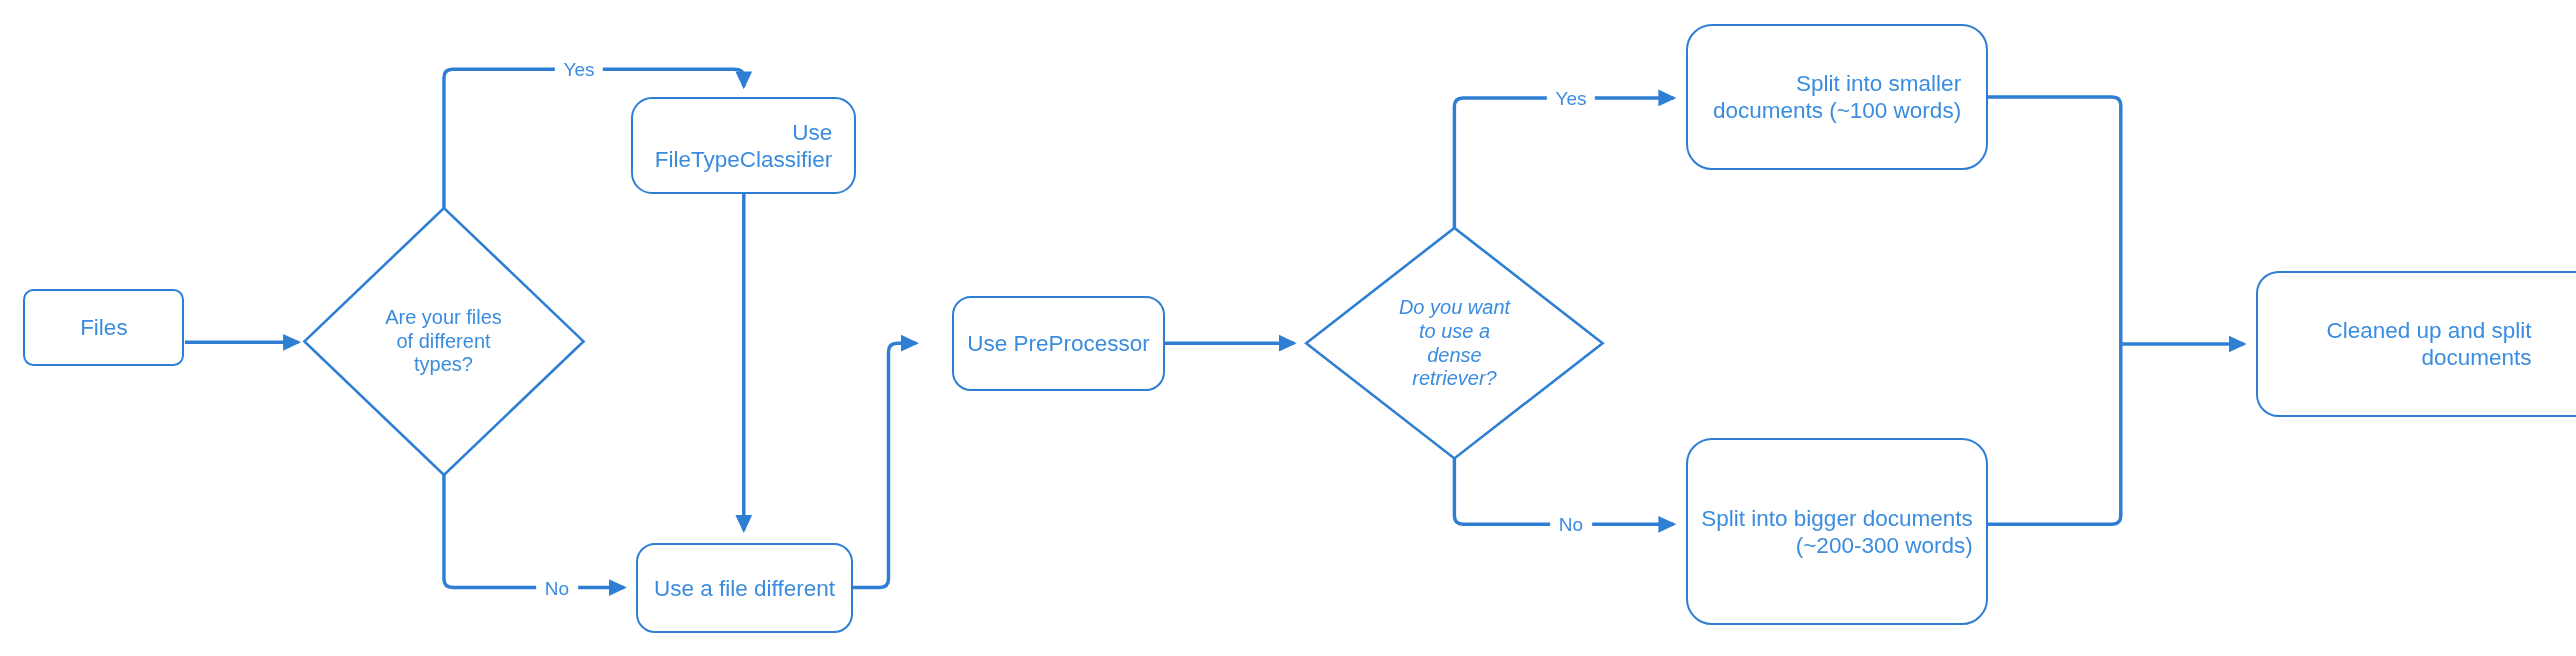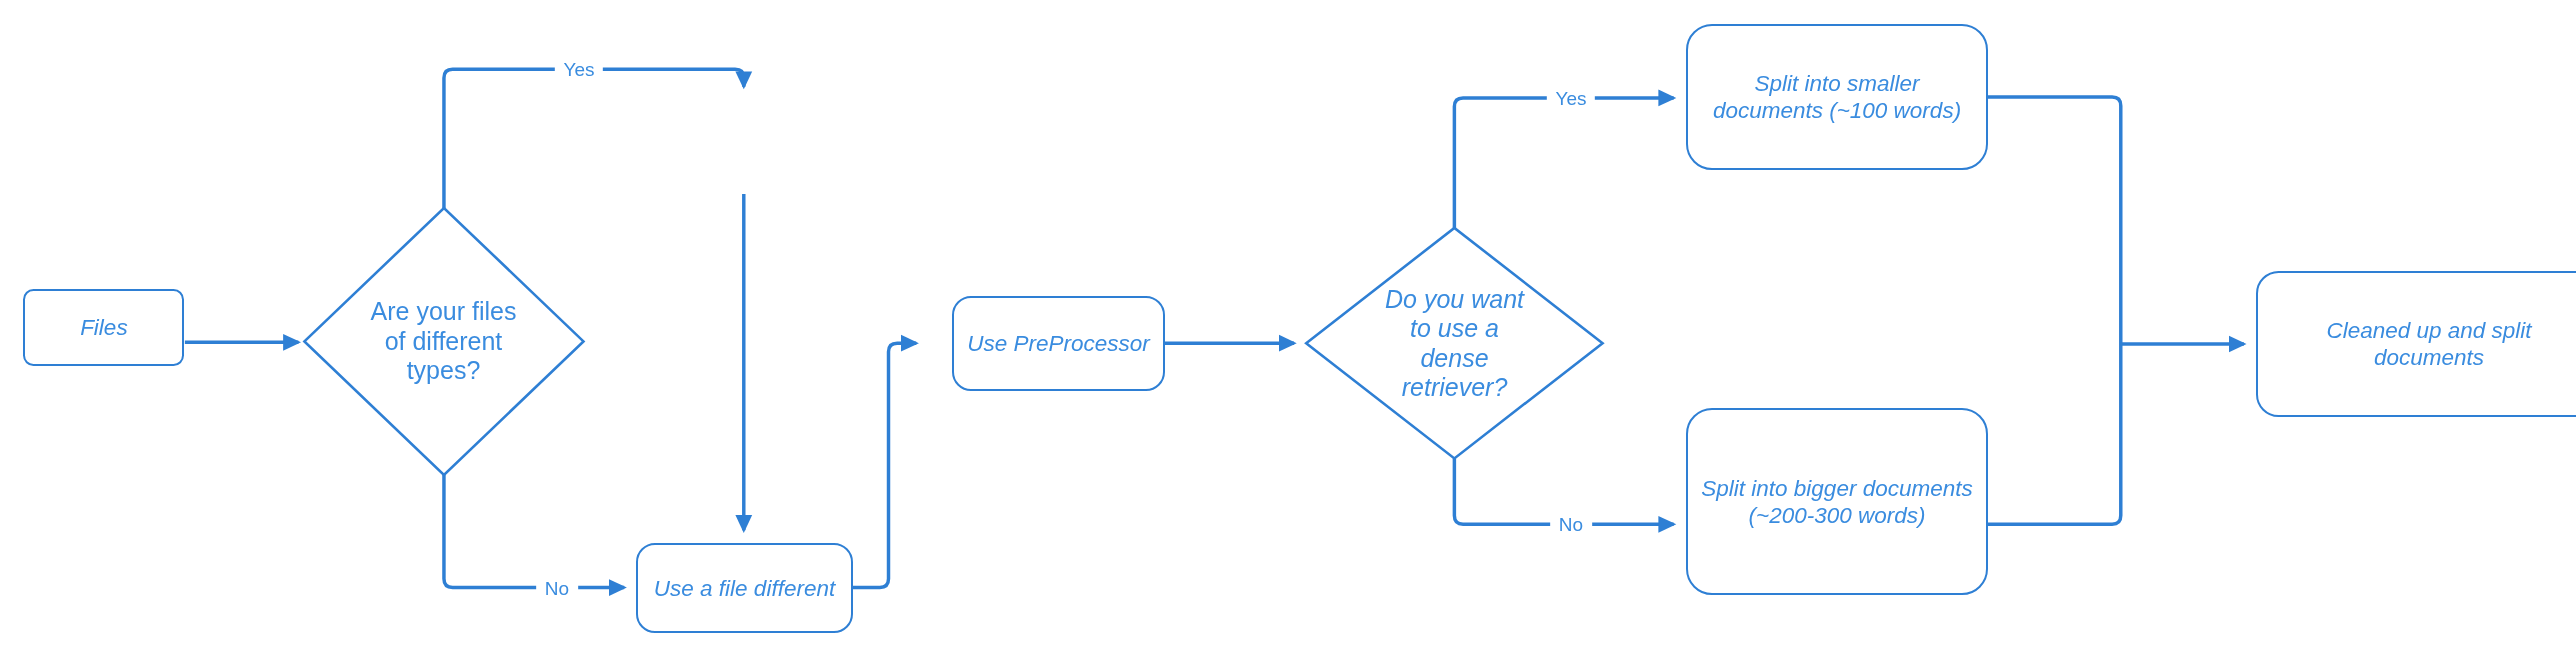--- a/index.html
+++ b/index.html
@@ -18,35 +18,34 @@
   }
   .wires{position:absolute;left:0;top:0;width:2576px;height:656px;}
   .node{
     position:absolute;
     box-sizing:border-box;
     border:2.6px solid var(--line);
     background:var(--bg);
     display:flex;
     align-items:center;
     justify-content:center;
-    text-align:center;
+    text-align:right;
     color:var(--text);
     font-size:22.5px;
     line-height:1.2;
     white-space:pre-line;
-    font-style:italic;
   }
   .diamond-label{
     position:absolute;
     display:flex;
     align-items:center;
     justify-content:center;
     text-align:center;
     color:var(--text);
-    font-size:25px;
+    font-size:20px;
     line-height:1.18;
     white-space:pre-line;
     pointer-events:none;
   }
   .edge-label{
     position:absolute;
     transform:translate(-50%,-50%);
     background:var(--bg);
     padding:0 8.7px;
     color:var(--text);
@@ -80,35 +79,39 @@
       <path d="M 1678 529 V 595 Q 1678 605 1688 605 H 1931" marker-end="url(#arrow)"></path>
       <path d="M 2293 112 H 2437 Q 2447 112 2447 122 V 595 Q 2447 605 2437 605 H 2293"></path>
       <path d="M 2447 397 H 2589" marker-end="url(#arrow)"></path>
     </g>
   </svg>
 
   <div class="node" style="left:23.4px;top:289px;width:161px;height:77px;border-radius:10.4px;">
     <span>Files</span>
   </div>
 
+  <div class="node" style="left:631px;top:97px;width:225px;height:97px;border-radius:21px;">
+    <span>Use
+FileTypeClassifier</span>
+  </div>
 
   <div class="node" style="left:636px;top:543px;width:217px;height:90px;border-radius:19px;">
     <span>Use a file different</span>
   </div>
 
   <div class="node" style="left:952px;top:296px;width:213px;height:95px;border-radius:19px;">
     <span>Use PreProcessor</span>
   </div>
 
   <div class="node" style="left:1686px;top:24px;width:302px;height:146px;border-radius:26px;">
     <span>Split into smaller
 documents (~100 words)</span>
   </div>
 
-  <div class="node" style="left:1686px;top:408px;width:302px;height:187px;border-radius:26px;">
+  <div class="node" style="left:1686px;top:438px;width:302px;height:187px;border-radius:26px;">
     <span>Split into bigger documents
 (~200-300 words)</span>
   </div>
 
   <div class="node" style="left:2256px;top:271px;width:346px;height:146px;border-radius:22.5px;">
     <span>Cleaned up and split
 documents</span>
   </div>
 
   <div class="diamond-label" style="left:305px;top:272px;width:277px;height:139px;">Are your files

